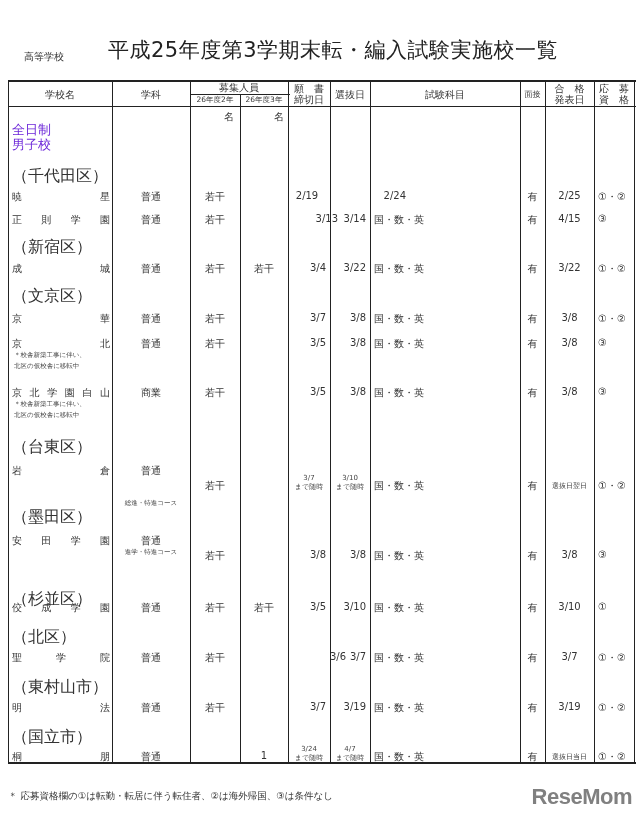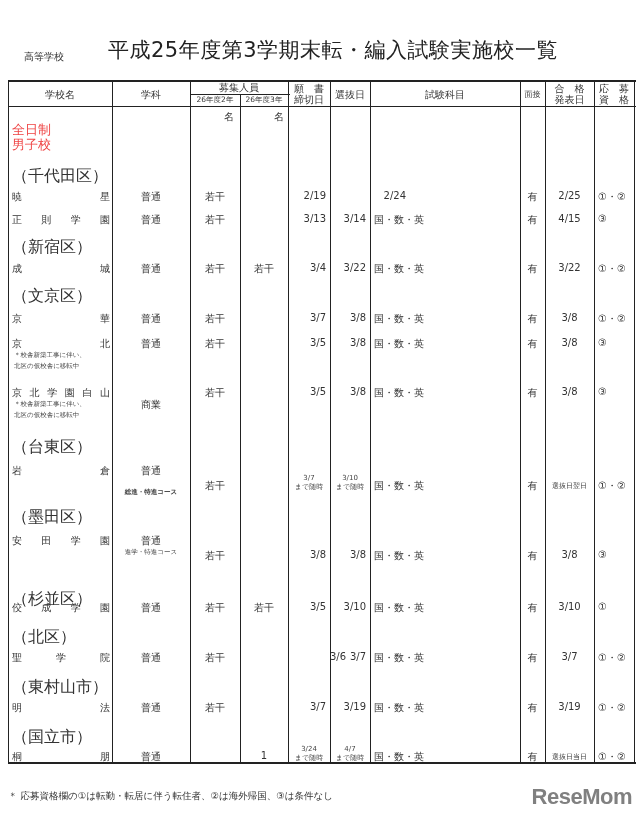--- a/index.html
+++ b/index.html
@@ -65,21 +65,21 @@
     <div>発表日</div>
   </div>
   <div class="cell hdr" style="left:586px; width:40px; top:1px;">
     <div>応　募</div>
     <div>資　格</div>
   </div>
 
   <div class="cell right" style="left:182px; width:44px; top:28px;">名</div>
   <div class="cell right" style="left:232px; width:44px; top:28px;">名</div>
 
-  <div class="cell" style="left:4px; top:40px; font-size:13px; line-height:15px; color:#ef4444;">
+  <div class="cell" style="left:4px; top:40px; font-size:13px; line-height:15px; color:#6d28d9;">
     <div>全日制</div>
     <div>男子校</div>
   </div>
 
   <div class="district" style="top:84px;">（千代田区）</div>
   <div class="district" style="top:155px;">（新宿区）</div>
   <div class="district" style="top:204px;">（文京区）</div>
   <div class="district" style="top:355px;">（台東区）</div>
   <div class="district" style="top:425px;">（墨田区）</div>
   <div class="district" style="top:507px;">（杉並区）</div>
@@ -87,36 +87,36 @@
   <div class="district" style="top:595px;">（東村山市）</div>
   <div class="district" style="top:645px;">（国立市）</div>
 
   <div class="cell school-box" style="top:108px; display:flex; justify-content:space-between;">
     <span>暁</span>
     <span>星</span>
   </div>
   <div class="cell center" style="left:104px; width:78px; top:108px;">普通</div>
   <div class="cell center" style="left:182px; width:50px; top:108px;">若干</div>
   <div class="cell center" style="left:232px; width:48px; top:108px;"></div>
-  <div class="cell right" style="left:280px; width:38px; top:108px;">2/19</div>
+  <div class="cell right" style="left:280px; width:38px; top:108px;text-align:center;">2/19</div>
   <div class="cell right" style="left:322px; width:36px; top:108px;padding-left:40px;">2/24</div>
   <div class="cell center" style="left:512px; width:25px; top:108px;">有</div>
   <div class="cell center" style="left:537px; width:49px; top:108px;">2/25</div>
   <div class="cell" style="left:590px; top:108px;">①・②</div>
 
   <div class="cell school-box" style="top:131px; display:flex; justify-content:space-between;">
     <span>正</span>
     <span>則</span>
     <span>学</span>
     <span>園</span>
   </div>
   <div class="cell center" style="left:104px; width:78px; top:131px;">普通</div>
   <div class="cell center" style="left:182px; width:50px; top:131px;">若干</div>
   <div class="cell center" style="left:232px; width:48px; top:131px;"></div>
-  <div class="cell right" style="left:280px; width:38px; top:131px;">3/13</div>
+  <div class="cell right" style="left:280px; width:38px; top:131px;padding-left:12px;">3/13</div>
   <div class="cell right" style="left:322px; width:36px; top:131px;">3/14</div>
   <div class="cell" style="left:366px; top:131px;">国・数・英</div>
   <div class="cell center" style="left:512px; width:25px; top:131px;">有</div>
   <div class="cell center" style="left:537px; width:49px; top:131px;">4/15</div>
   <div class="cell" style="left:590px; top:131px;">③</div>
 
   <div class="cell school-box" style="top:180px; display:flex; justify-content:space-between;">
     <span>成</span>
     <span>城</span>
   </div>
@@ -167,36 +167,36 @@
     <span>北</span>
     <span>学</span>
     <span>園</span>
     <span>白</span>
     <span>山</span>
   </div>
   <div class="note" style="top:317px;">
     <div>＊校舎新築工事に伴い、</div>
     <div>北区の仮校舎に移転中</div>
   </div>
-  <div class="cell center" style="left:104px; width:78px; top:316px;">商業</div>
+  <div class="cell center" style="left:104px; width:78px; top:304px;">商業</div>
   <div class="cell center" style="left:182px; width:50px; top:304px;">若干</div>
   <div class="cell center" style="left:232px; width:48px; top:304px;"></div>
   <div class="cell right" style="left:280px; width:38px; top:304px;">3/5</div>
   <div class="cell right" style="left:322px; width:36px; top:304px;">3/8</div>
   <div class="cell" style="left:366px; top:304px;">国・数・英</div>
   <div class="cell center" style="left:512px; width:25px; top:304px;">有</div>
   <div class="cell center" style="left:537px; width:49px; top:304px;">3/8</div>
   <div class="cell" style="left:590px; top:304px;">③</div>
 
   <div class="cell school-box" style="top:382px; display:flex; justify-content:space-between;">
     <span>岩</span>
     <span>倉</span>
   </div>
   <div class="cell center" style="left:104px; width:78px; top:382px;">普通</div>
-  <div class="cell center course" style="left:104px; width:78px; top:406px;font-weight:bold;">総進・特進コース</div>
+  <div class="cell center course" style="left:104px; width:78px; top:417px;">総進・特進コース</div>
   <div class="cell center" style="left:182px; width:50px; top:397px;">若干</div>
   <div class="cell center" style="left:232px; width:48px; top:397px;"></div>
   <div class="cell small2" style="left:280px; width:42px; top:392px;">
     <div>3/7</div>
     <div>まで随時</div>
   </div>
   <div class="cell small2" style="left:322px; width:40px; top:392px;">
     <div>3/10</div>
     <div>まで随時</div>
   </div>

